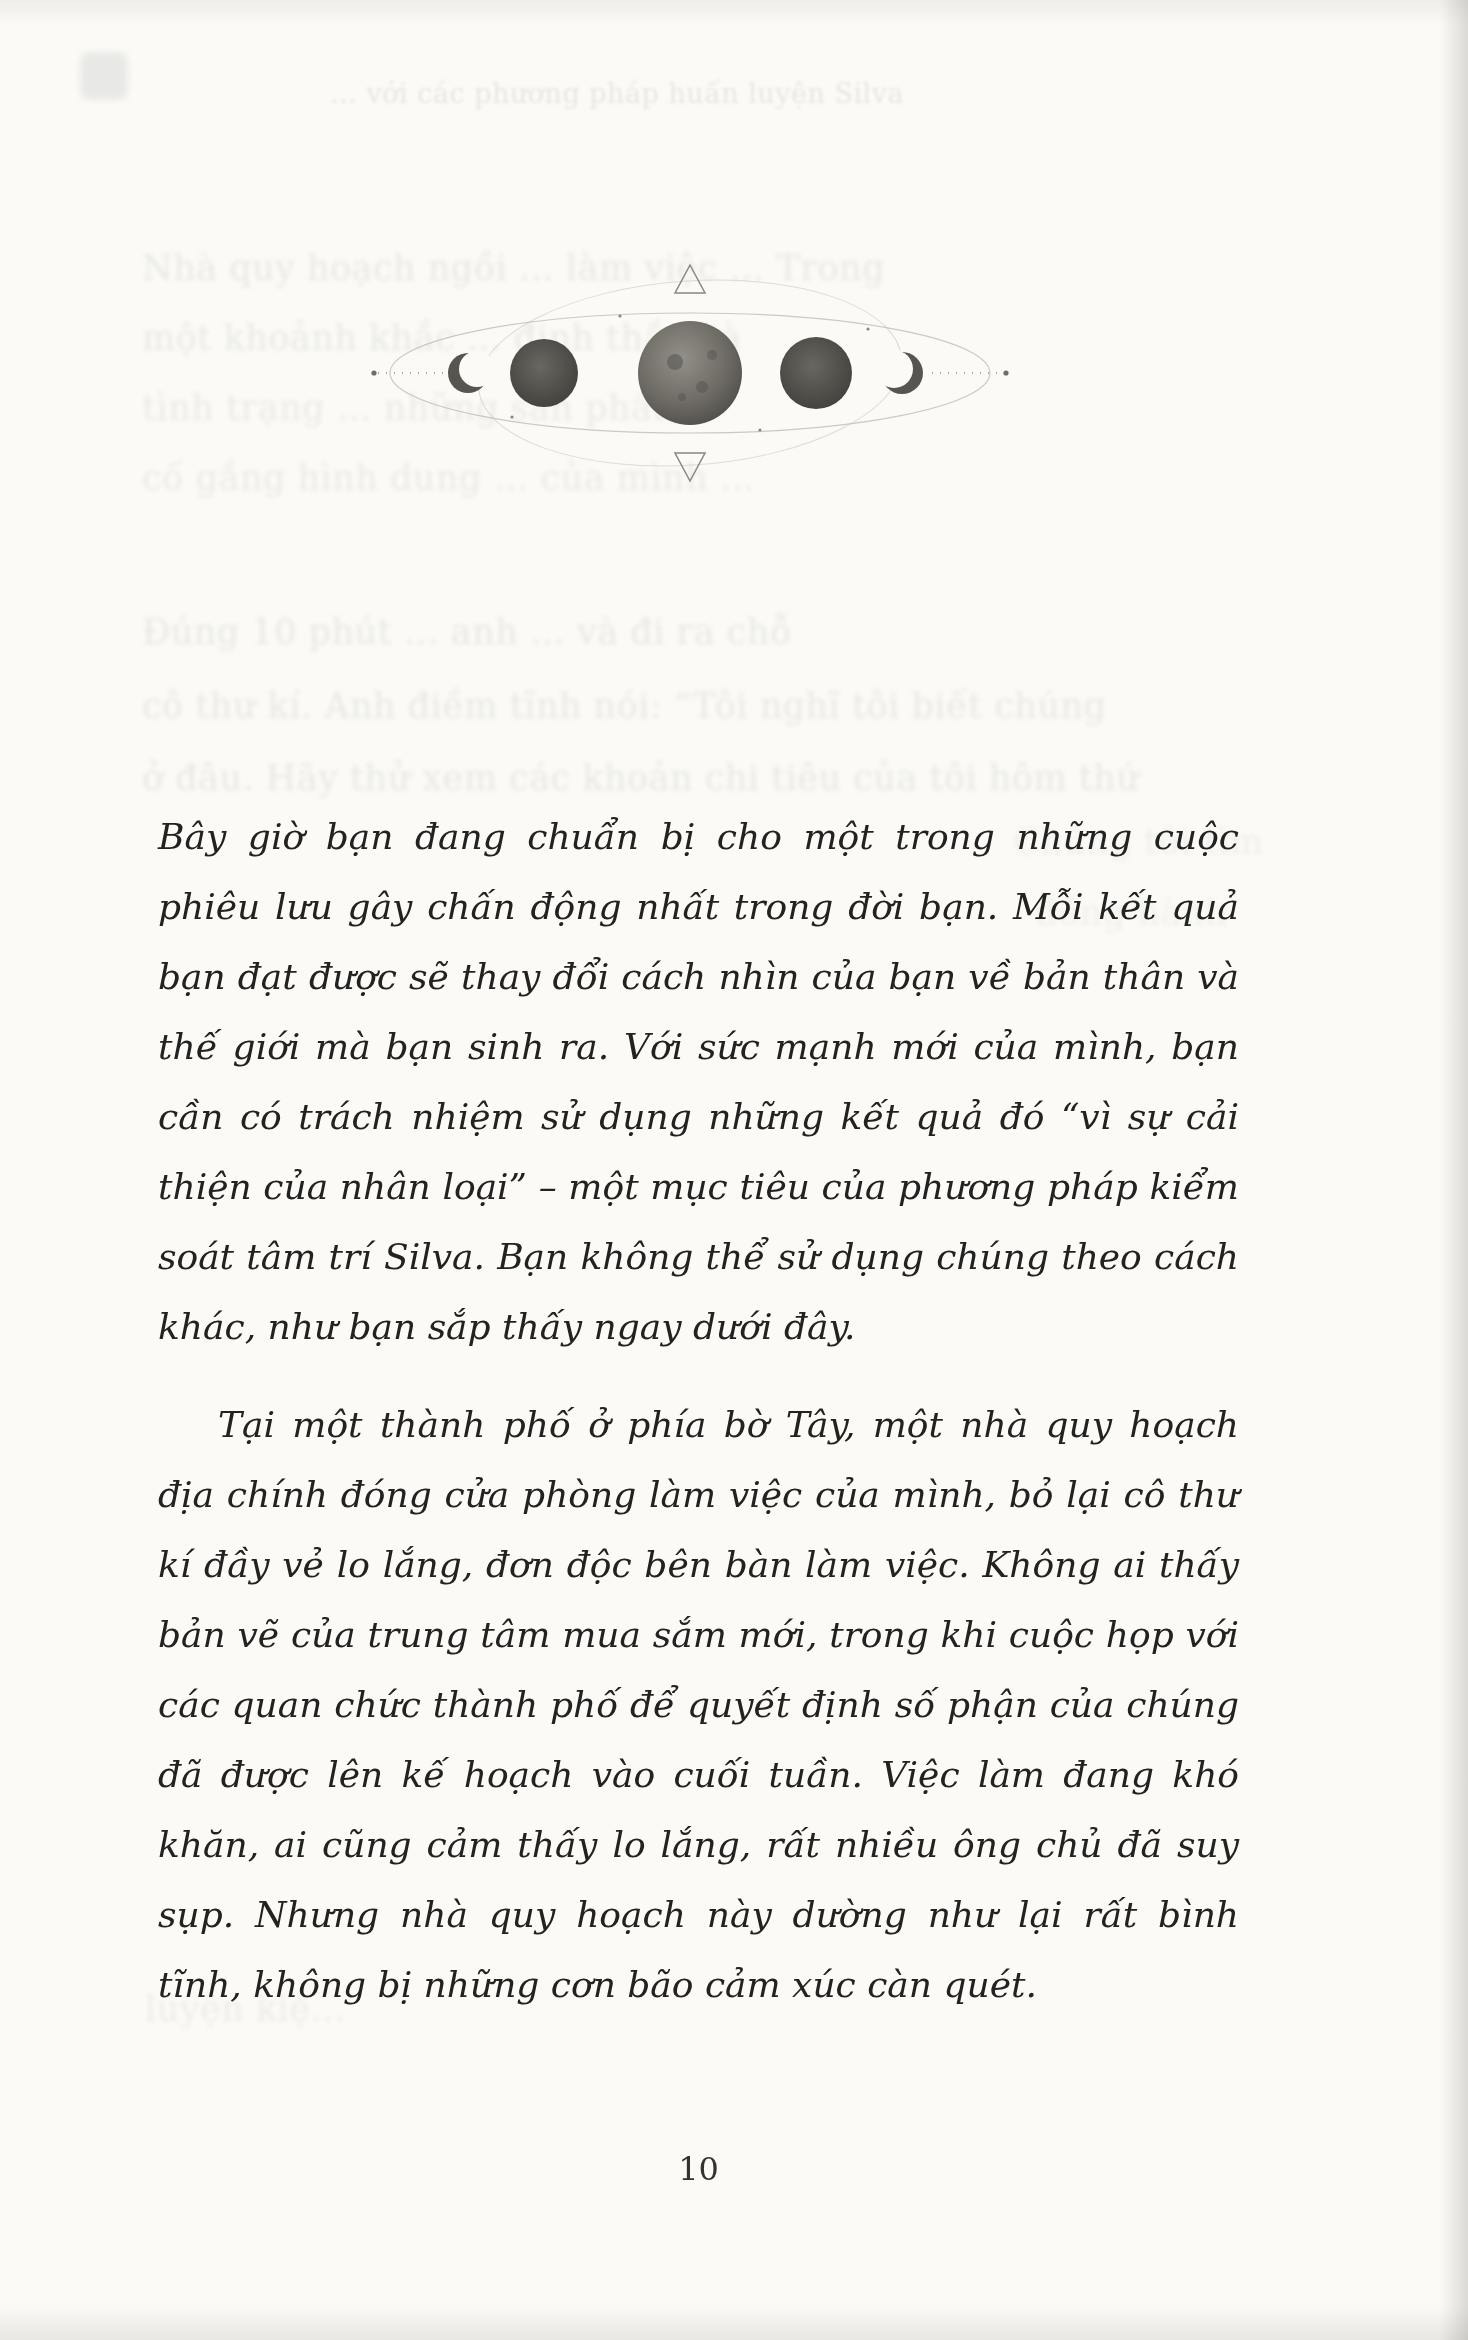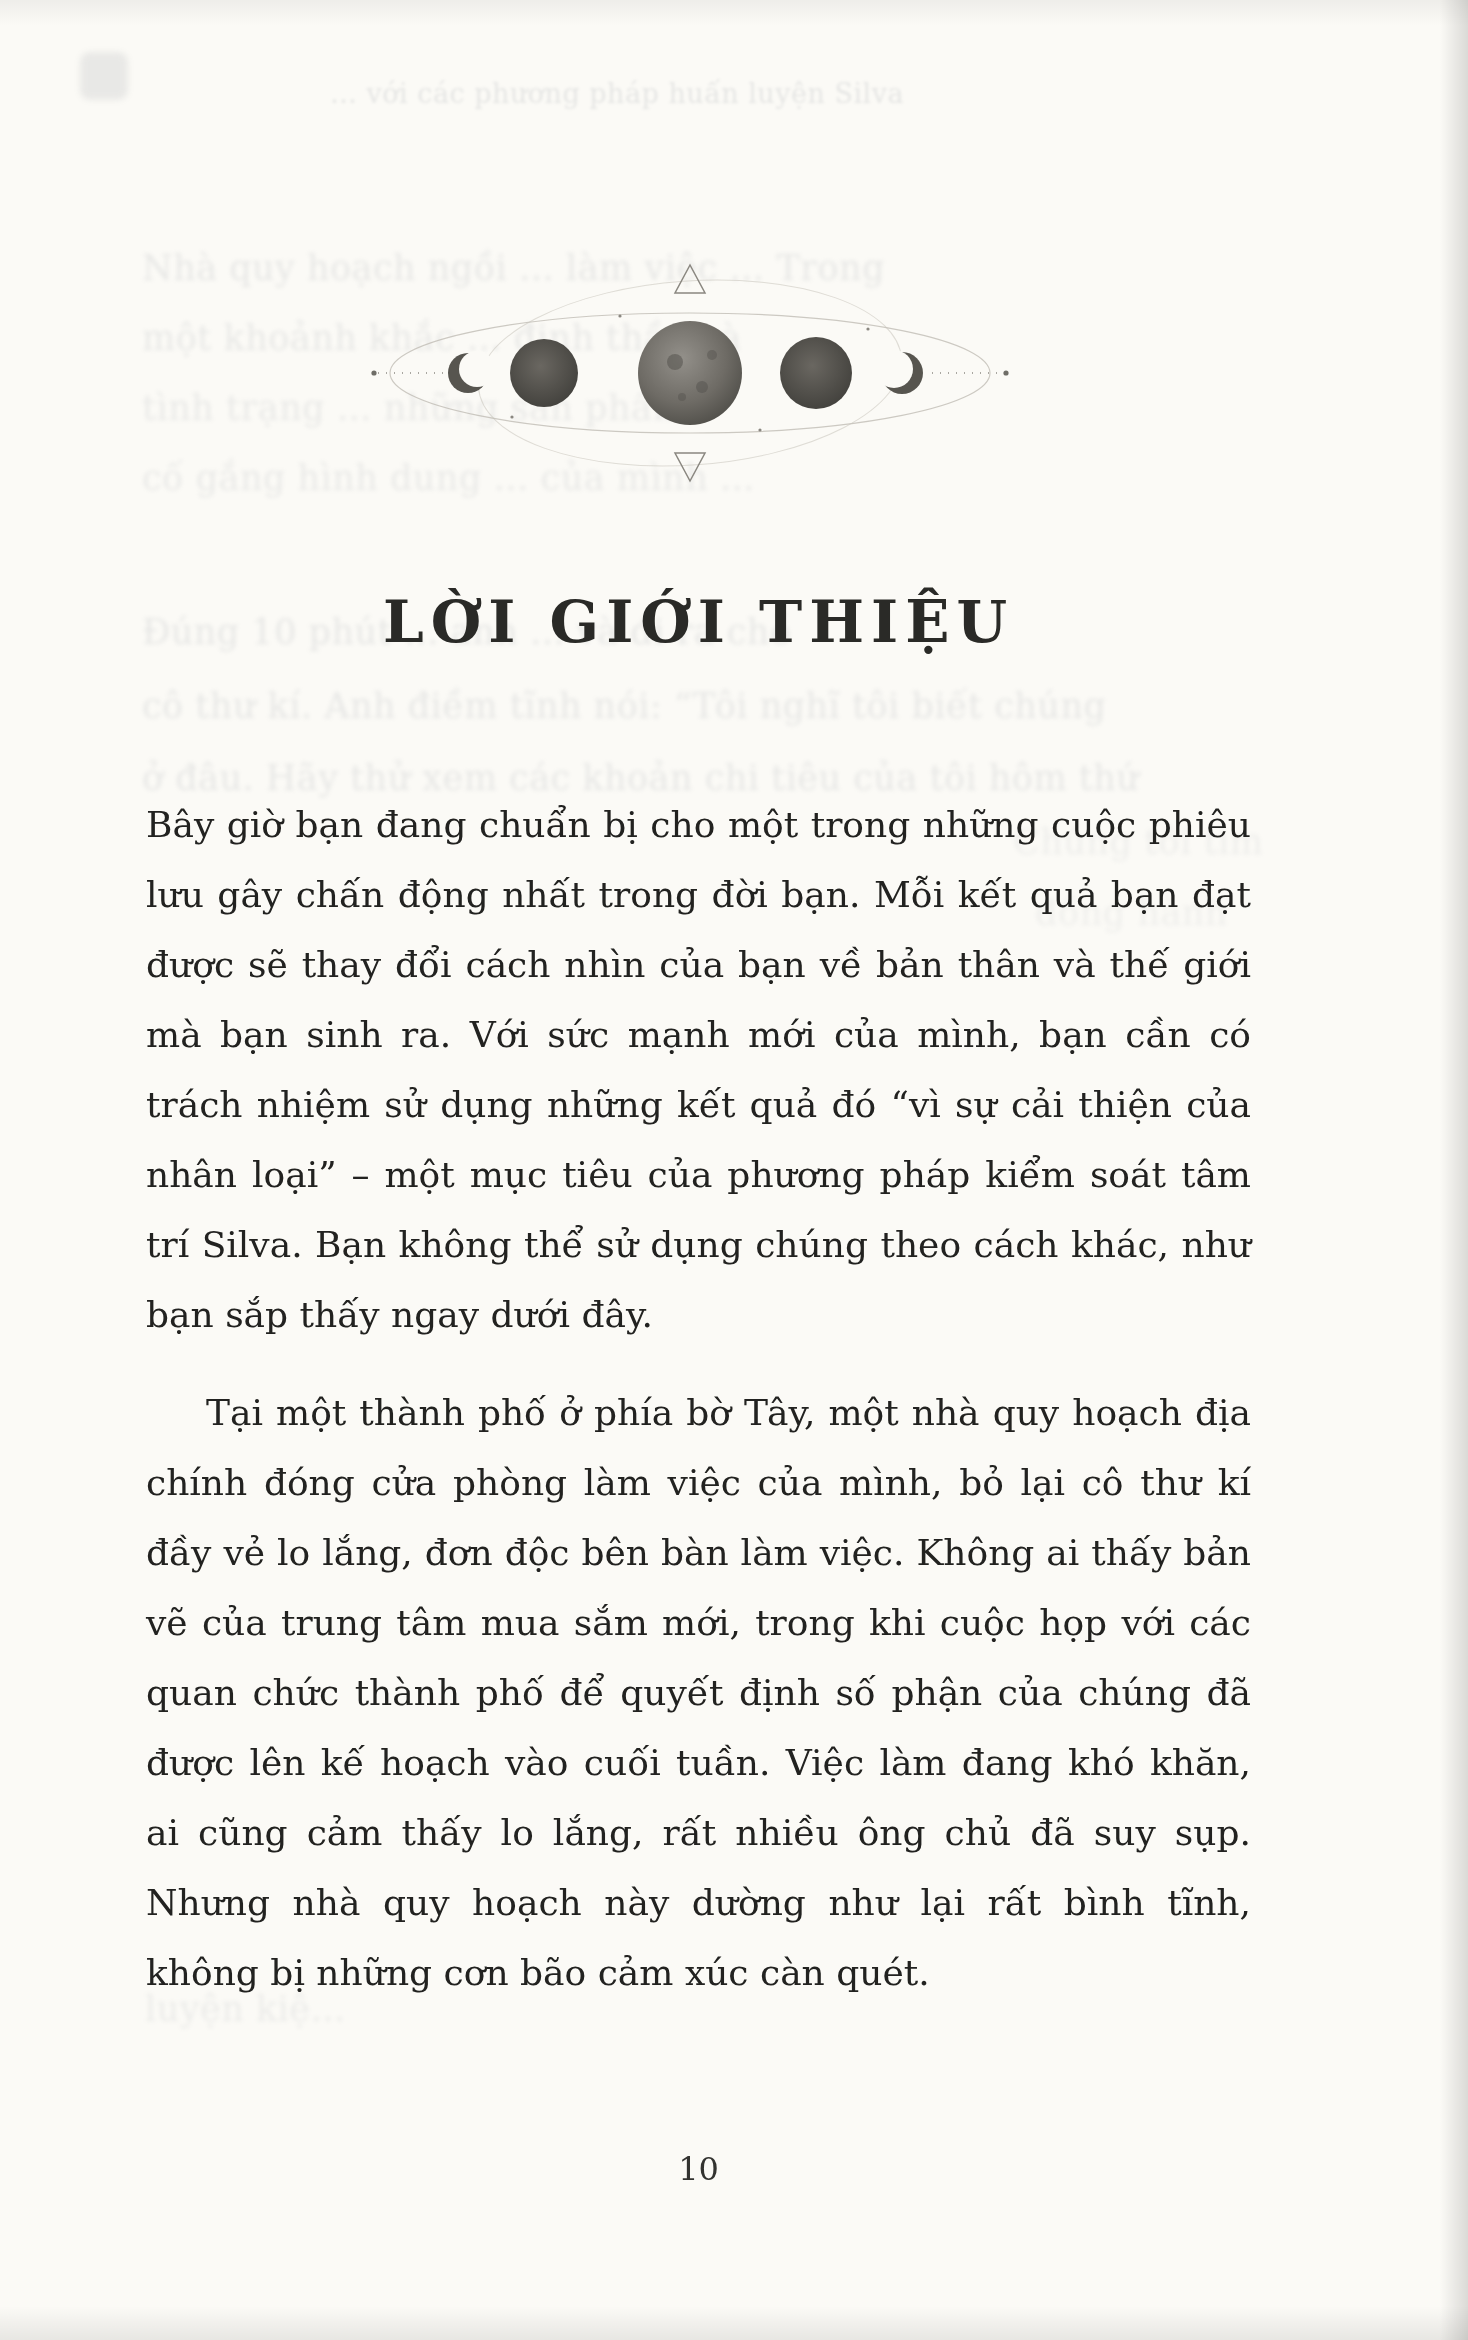--- a/index.html
+++ b/index.html
@@ -50,21 +50,21 @@
     position:absolute;top:588px;left:142px;width:1113px;margin:0;
     text-align:center;
     font-size:58px;font-weight:600;letter-spacing:7px;color:#2a2a27;
   }
 
   .body-text{
     position:absolute;top:786px;left:142px;width:1113px;
     font-size:36px;line-height:70px;color:#222220;
     text-align:justify;
   }
-  .body-text p{margin:4px;}
+  .body-text p{margin:16px;font-style:italic;}
   .body-text p + p{margin-top:28px;text-indent:60px;}
 
   .page-number{
     position:absolute;top:2150px;left:142px;width:1113px;
     text-align:center;font-size:32px;color:#333330;
   }
 </style>
 </head>
 <body>
 
@@ -126,21 +126,20 @@
       <circle cx="12" cy="14" r="6" fill="#54524d" opacity="0.5"></circle>
       <circle cx="22" cy="-18" r="5" fill="#54524d" opacity="0.45"></circle>
       <circle cx="-8" cy="24" r="4" fill="#54524d" opacity="0.45"></circle>
 
       <circle cx="126" cy="0" r="36" fill="url(#moonDark)"></circle>
 
       <circle cx="212" cy="0" r="21" fill="#57554f"></circle>
       <circle cx="204" cy="-4" r="19" fill="#fbfaf6"></circle>
     </svg>
 
-    <h1 class="chapter-title">LỜI GIỚI THIỆU</h1>
 
     <div class="body-text">
       <p>Bây giờ bạn đang chuẩn bị cho một trong những cuộc phiêu lưu gây chấn động nhất trong đời bạn. Mỗi kết quả bạn đạt được sẽ thay đổi cách nhìn của bạn về bản thân và thế giới mà bạn sinh ra. Với sức mạnh mới của mình, bạn cần có trách nhiệm sử dụng những kết quả đó “vì sự cải thiện của nhân loại” – một mục tiêu của phương pháp kiểm soát tâm trí Silva. Bạn không thể sử dụng chúng theo cách khác, như bạn sắp thấy ngay dưới đây.</p>
       <p>Tại một thành phố ở phía bờ Tây, một nhà quy hoạch địa chính đóng cửa phòng làm việc của mình, bỏ lại cô thư kí đầy vẻ lo lắng, đơn độc bên bàn làm việc. Không ai thấy bản vẽ của trung tâm mua sắm mới, trong khi cuộc họp với các quan chức thành phố để quyết định số phận của chúng đã được lên kế hoạch vào cuối tuần. Việc làm đang khó khăn, ai cũng cảm thấy lo lắng, rất nhiều ông chủ đã suy sụp. Nhưng nhà quy hoạch này dường như lại rất bình tĩnh, không bị những cơn bão cảm xúc càn quét.</p>
     </div>
 
     <div class="page-number">10</div>
   </div>
 
   <div class="edge-right"></div>

